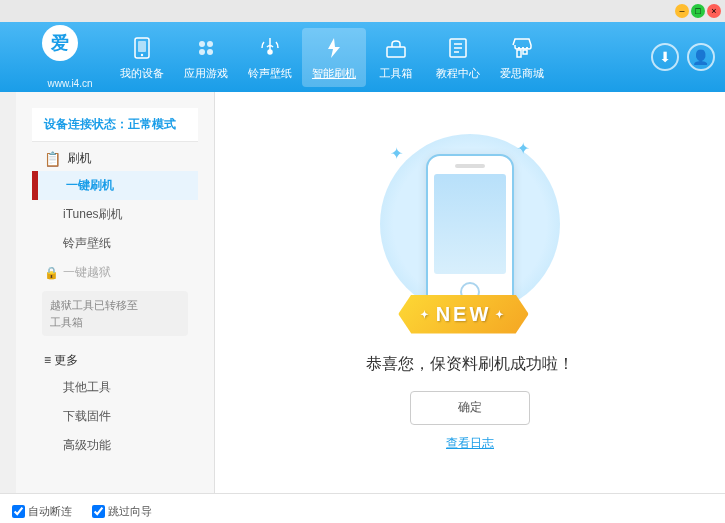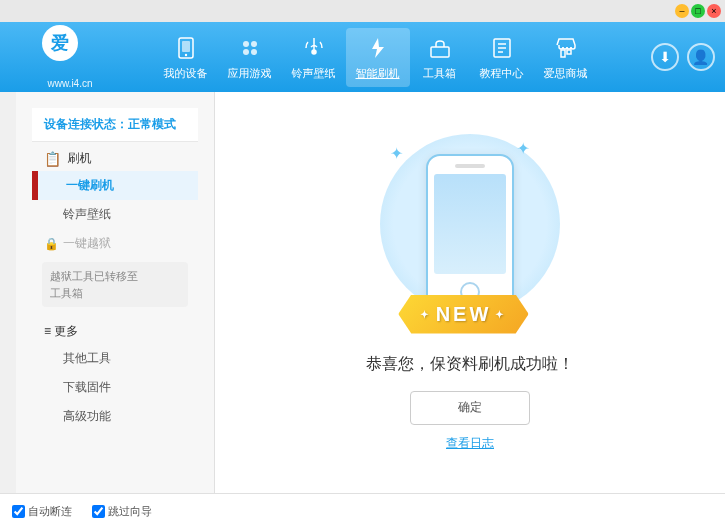--- a/index.html
+++ b/index.html
@@ -51,21 +51,21 @@
     }
     .logo-text {
       font-size: 10px;
       color: rgba(255,255,255,0.9);
       margin-top: 17px;
       padding-left: 20px;
     }
     .nav-items {
       flex: 1;
       display: flex;
-      justify-content: center;
+      justify-content: flex-start;
       align-items: center;
     }
     .nav-item {
       display: flex;
       flex-direction: column;
       align-items: center;
       color: white;
       cursor: pointer;
       padding: 6px 10px;
       border-radius: 4px;
@@ -319,20 +319,23 @@
   <div class="sidebar">
     <div class="status-bar-top">
       <span>设备连接状态：</span><span>正常模式</span>
     </div>
     <div class="sidebar-section-header">
       <span class="icon">📋</span>
       <span>刷机</span>
     </div>
     <div class="sidebar-item active">
       <span>一键刷机</span>
+    </div>
+    <div class="sidebar-item">
+      <span>iTunes刷机</span>
     </div>
     <div class="sidebar-item">
       <span>铃声壁纸</span>
     </div>
     <div class="sidebar-grey">
       <span class="icon" style="margin-right:4px; color:#aaa;">🔒</span>
       <span>一键越狱</span>
     </div>
     <div class="sidebar-info-box">
       <span>越狱工具已转移至<br>工具箱</span>

